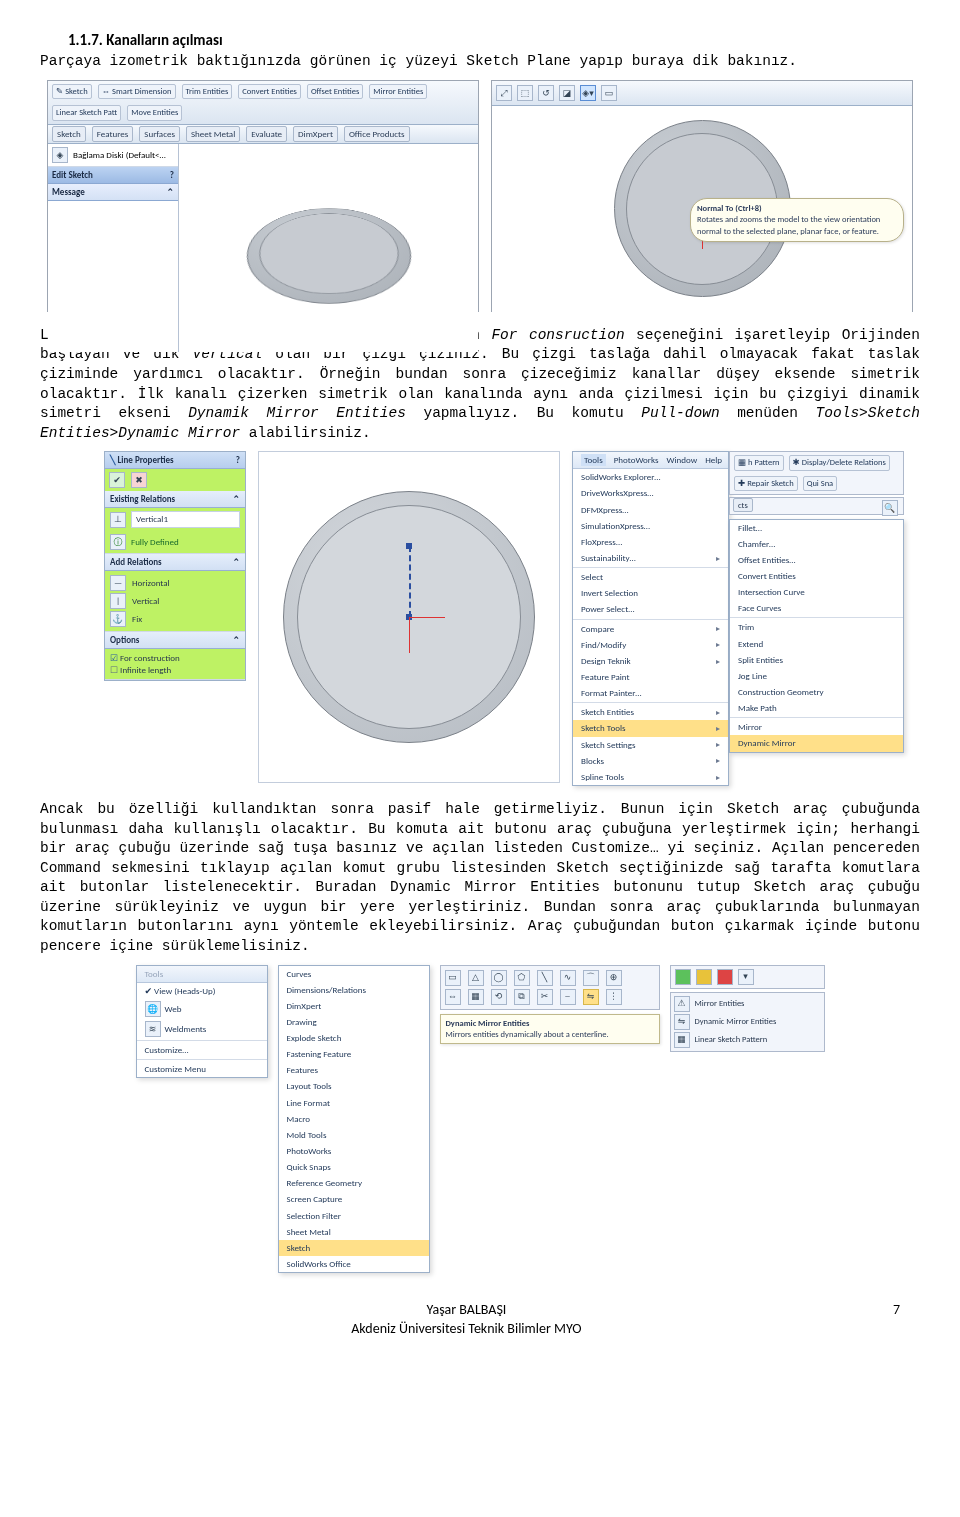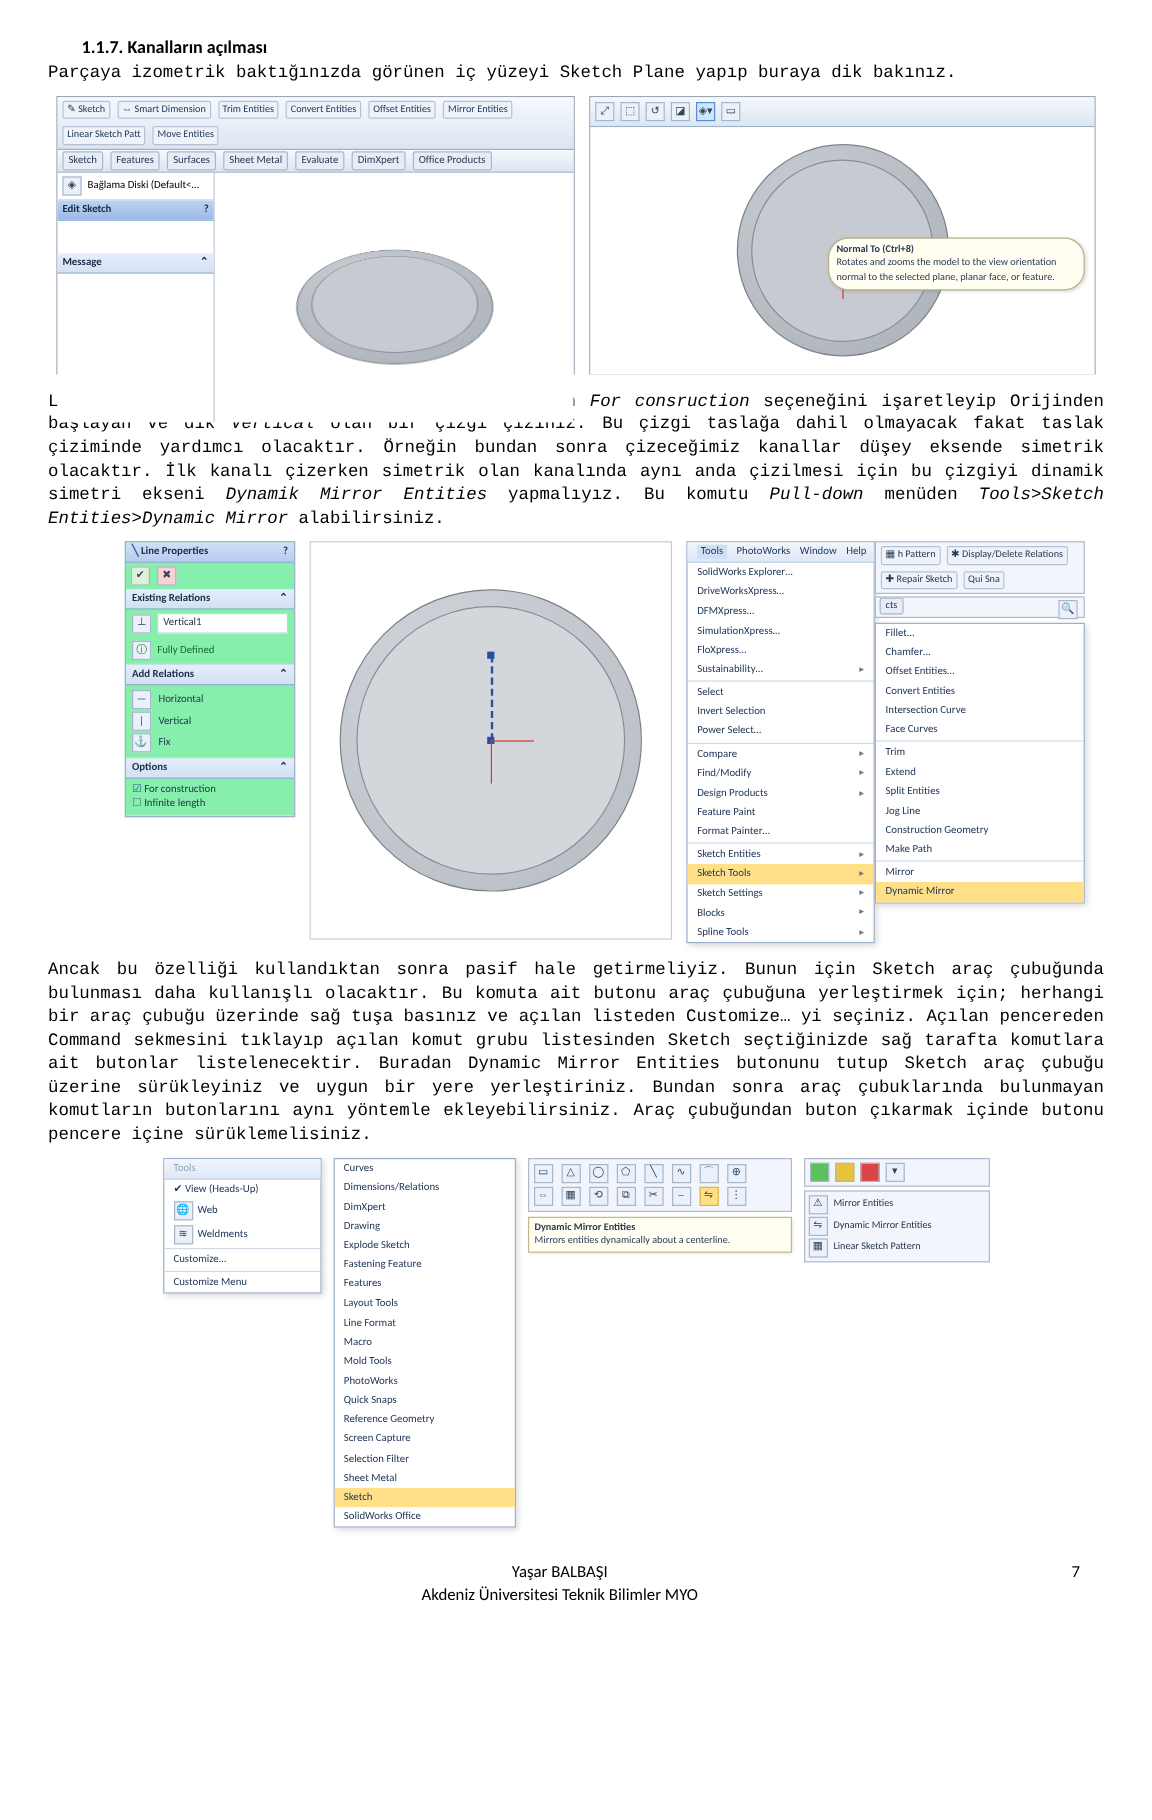--- a/index.html
+++ b/index.html
@@ -228,21 +228,21 @@
     <div class="sw-body">
       <div class="sw-side">
         <div style="padding:3px 4px;border-bottom:1px solid #cfd9e7;display:flex;align-items:center;gap:3px;">
           <span class="icon-box">◈</span>
           <span>Bağlama Diski (Default&lt;…</span>
         </div>
         <div class="hdr">
           <span>Edit Sketch</span>
           <span>?</span>
         </div>
-        <div class="hdr" style="background:linear-gradient(#e7eefd,#d4e1f5);margin-top:27px;">
+        <div class="hdr" style="background:linear-gradient(#e7eefd,#d4e1f5);">
           <span>Message</span>
           <span>⌃</span>
         </div>
       </div>
       <div class="sw-view">
         <div class="disc" style="transform:perspective(400px) rotateX(55deg);">
           <div class="disc-inner"></div>
         </div>
       </div>
     </div>
@@ -285,21 +285,21 @@
     </div>
   </div>
 </div>
 
 <p class="justify">
   <span>Line komutunu girip </span><span class="italic">Line Properties</span><span> penceresinden </span><span class="italic">For consruction</span><span> seçeneğini işaretleyip Orijinden başlayan ve dik </span><span class="italic">Vertical</span><span> olan bir çizgi çiziniz. Bu çizgi taslağa dahil olmayacak fakat taslak çiziminde yardımcı olacaktır. Örneğin bundan sonra çizeceğimiz kanallar düşey eksende simetrik olacaktır. İlk kanalı çizerken simetrik olan kanalında aynı anda çizilmesi için bu çizgiyi dinamik simetri ekseni </span><span class="italic">Dynamik Mirror Entities</span><span> yapmalıyız. Bu komutu </span><span class="italic">Pull-down</span><span> menüden </span><span class="italic">Tools&gt;Sketch Entities&gt;Dynamic Mirror</span><span> alabilirsiniz.</span>
 </p>
 
 <div class="figure-row" style="align-items:flex-start;">
 
-  <div style="width:140px;border:1px solid #9cb0c9;background:#86efac;margin-left:48px;">
+  <div style="width:140px;border:1px solid #9cb0c9;background:#bef264;margin-left:48px;">
     <div class="panel-title">
       <span><span style="color:#2c5d9e;">╲</span> <span>Line Properties</span></span>
       <span>?</span>
     </div>
     <div style="padding:3px 4px;display:flex;gap:4px;">
       <span class="icon-box" style="background:#d9f2d9;">✔</span>
       <span class="icon-box" style="background:#f7d4d4;">✖</span>
     </div>
     <div class="panel-title" style="background:linear-gradient(#e5eefb,#d2e0f4);">
       <span>Existing Relations</span>
@@ -392,21 +392,21 @@
           <span>Power Select…</span>
         </div>
       <div class="sep"></div>
       <div class="caret">
           <span>Compare</span>
         </div>
       <div class="caret">
           <span>Find/Modify</span>
         </div>
       <div class="caret">
-          <span>Design Products</span>
+          <span>Design Teknik</span>
         </div>
       <div>
           <span>Feature Paint</span>
         </div>
       <div>
           <span>Format Painter…</span>
         </div>
       <div class="sep"></div>
       <div class="caret">
           <span>Sketch Entities</span>

